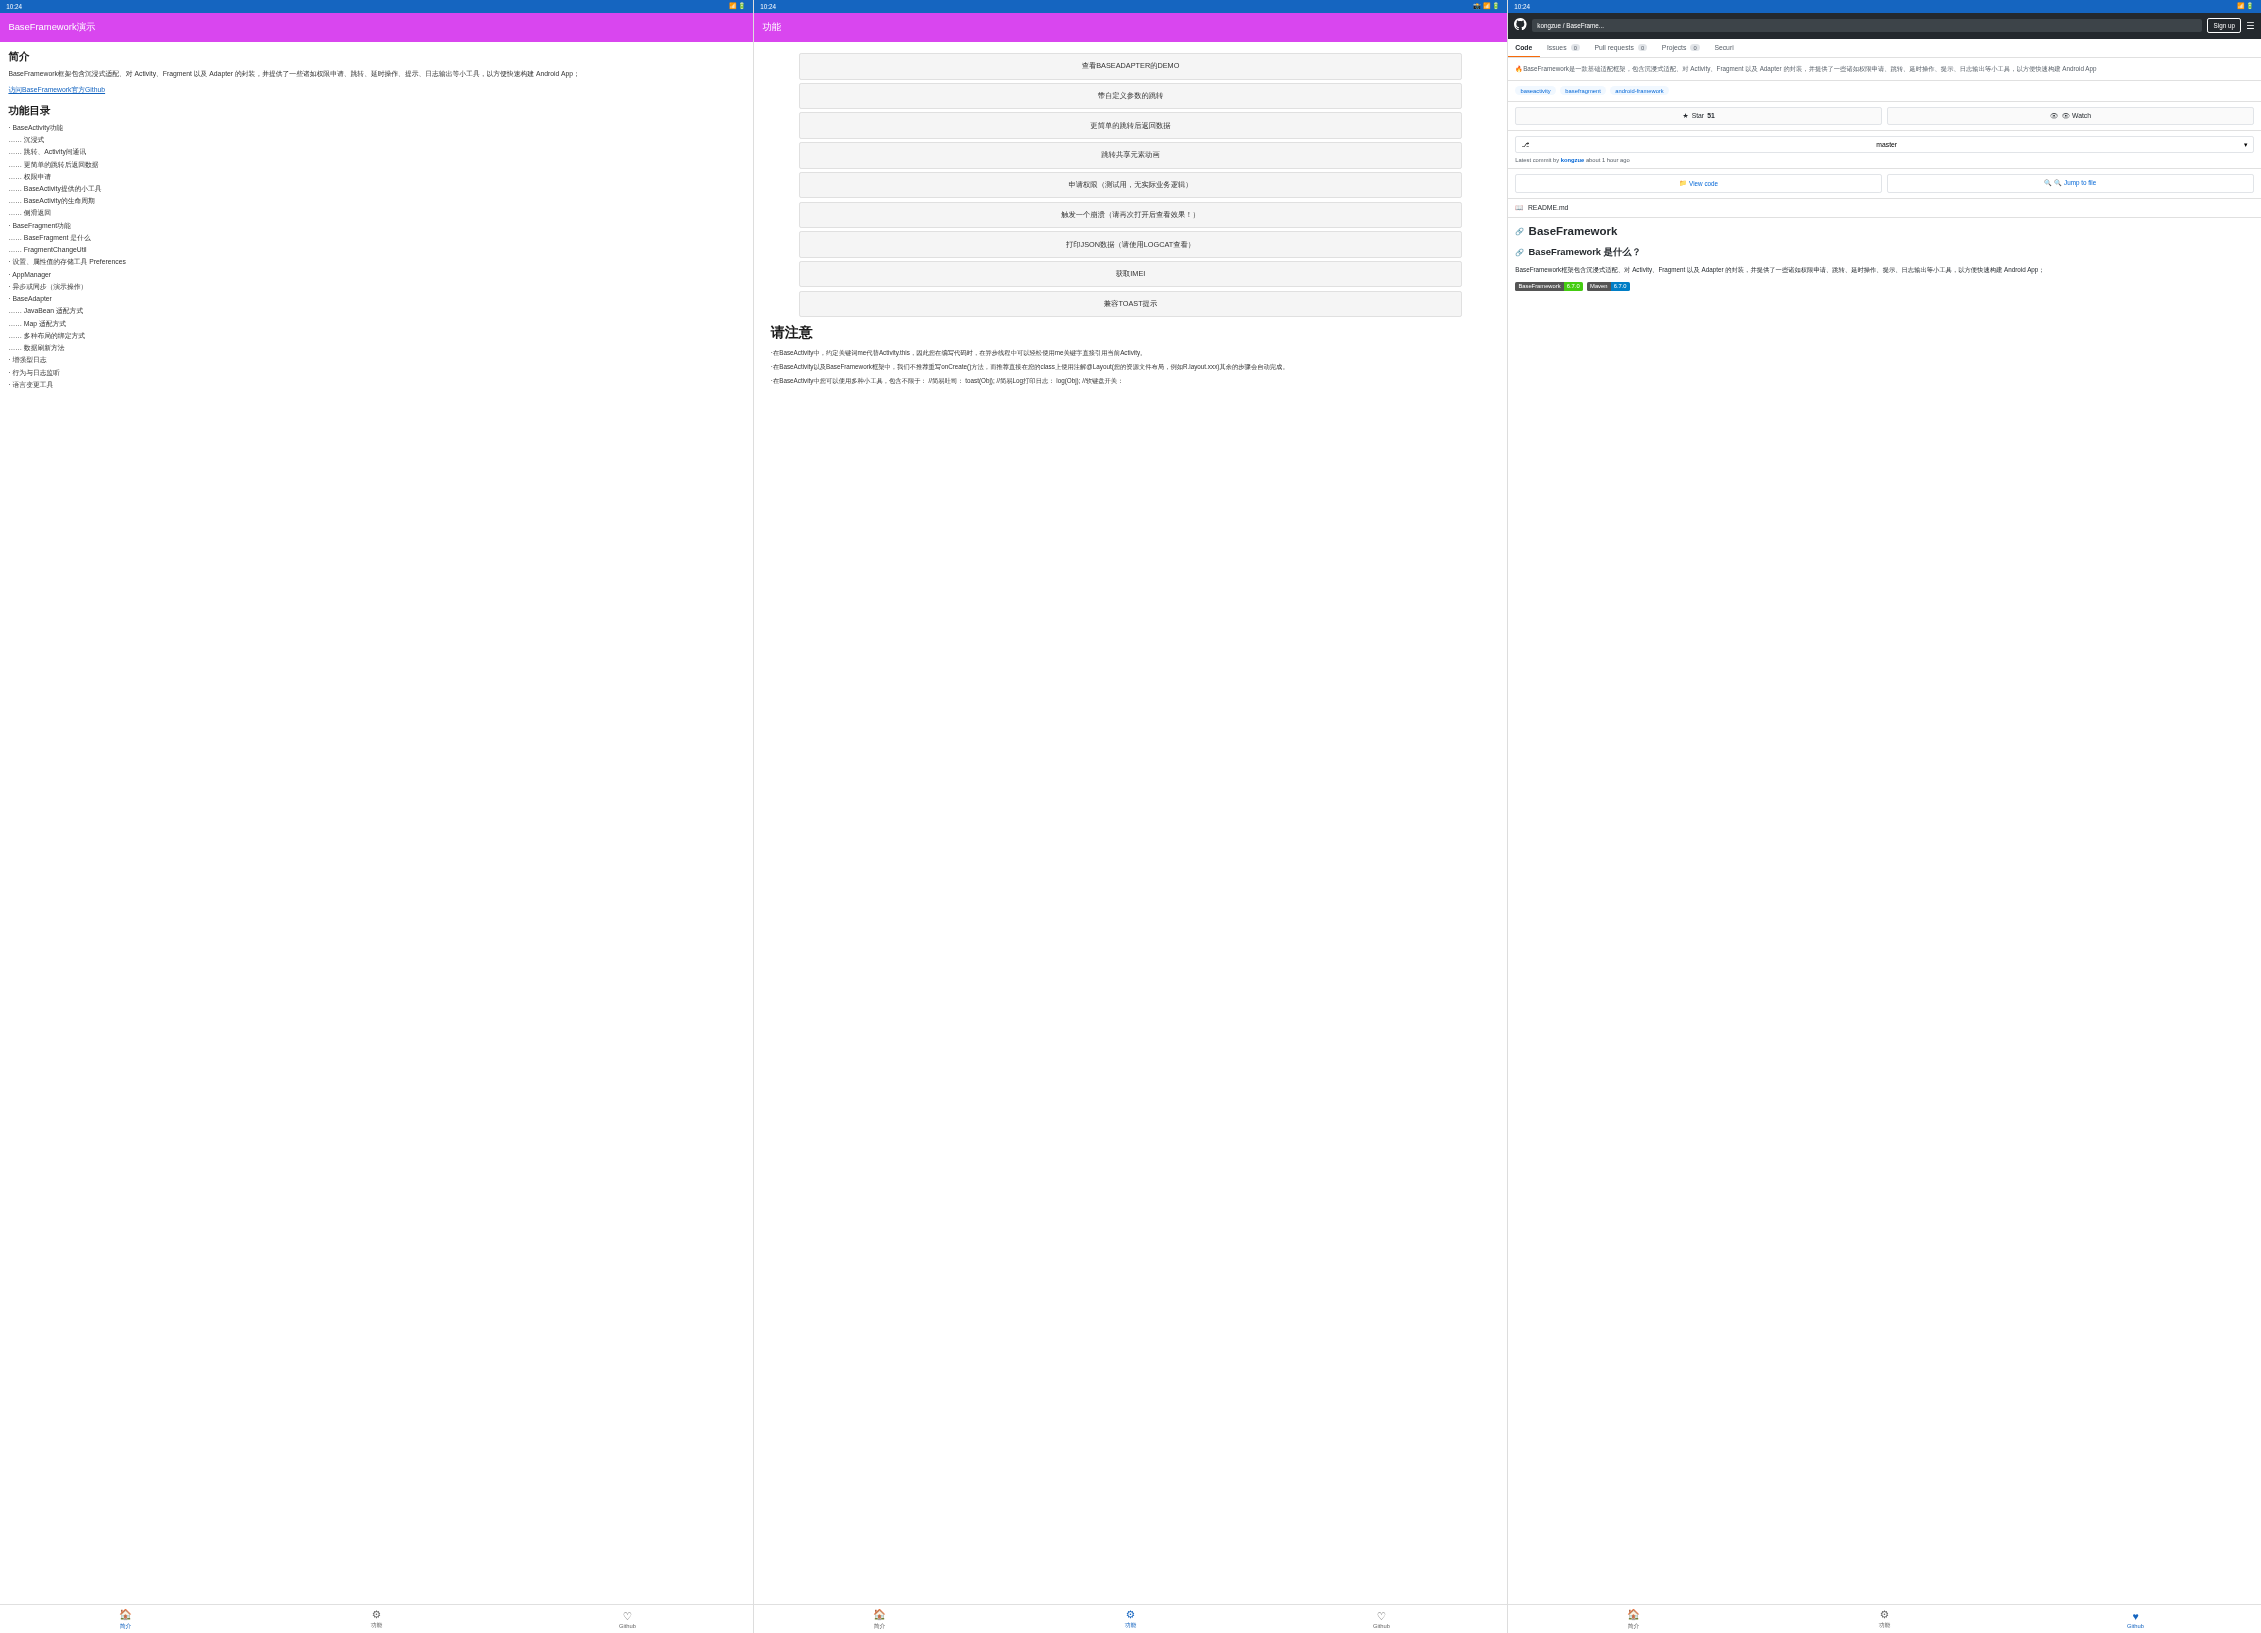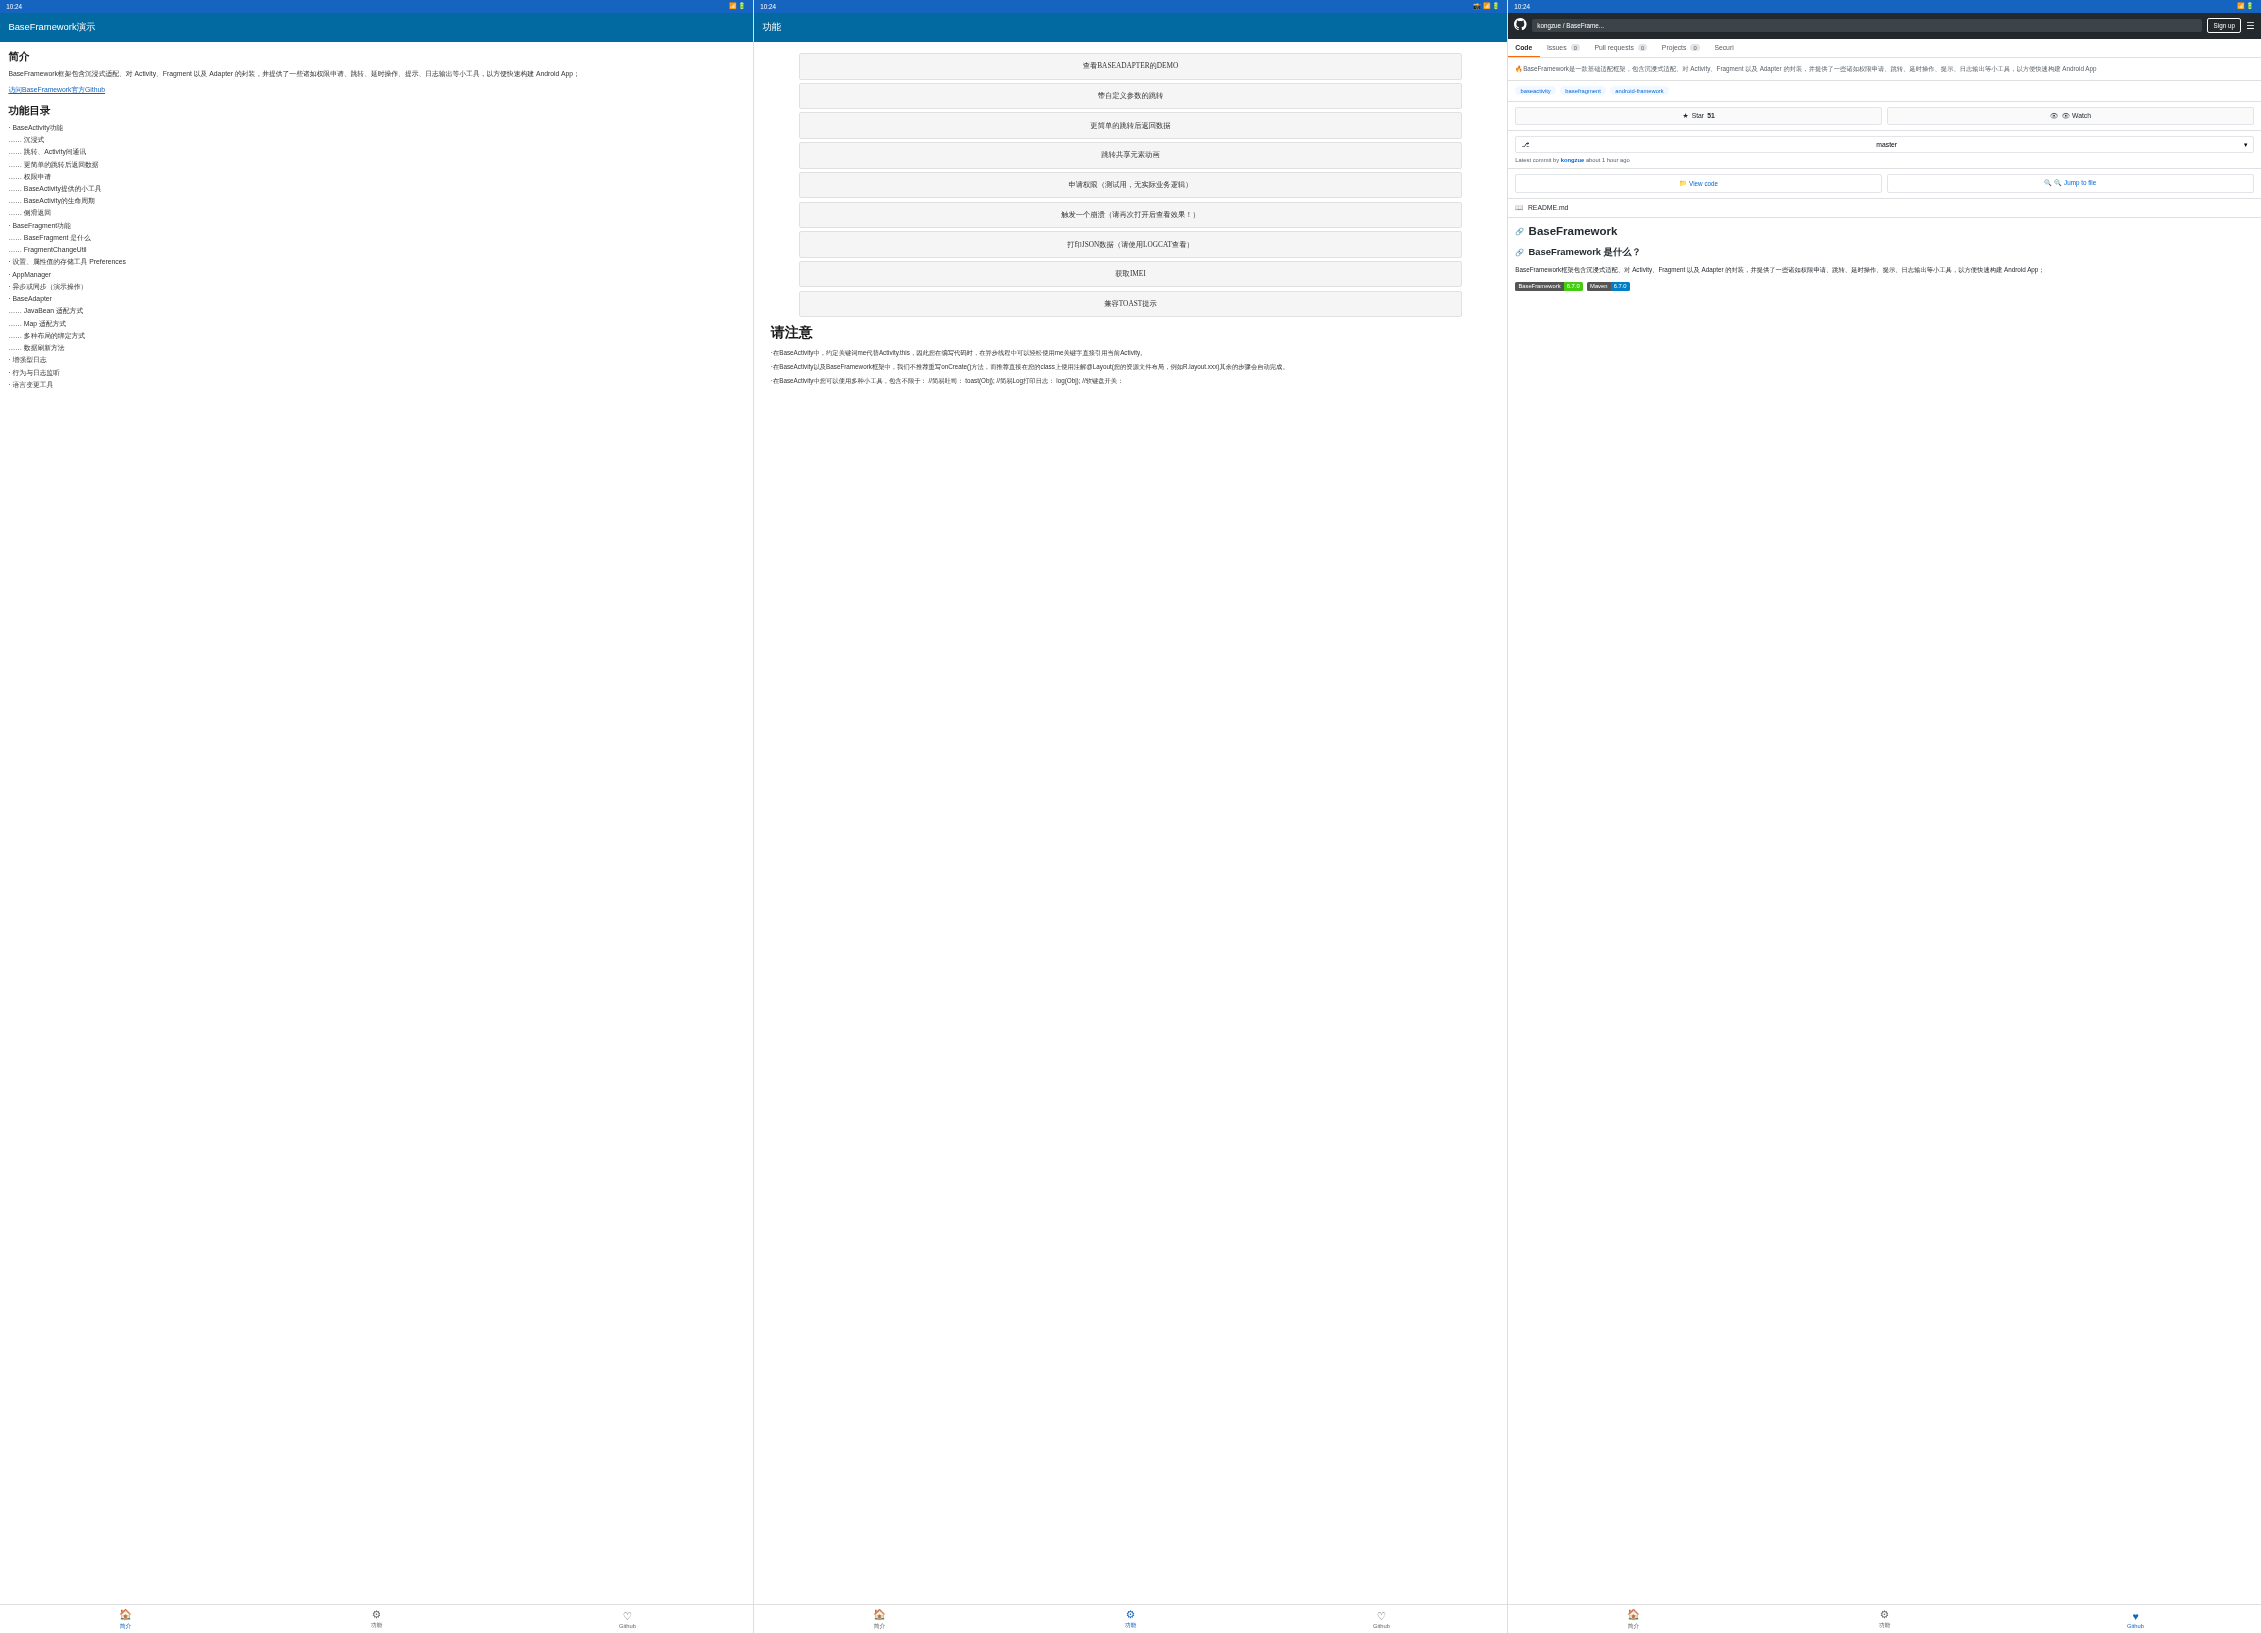--- a/index.html
+++ b/index.html
@@ -40,21 +40,21 @@
       overflow: hidden;
       background: white;
     }
 
     .panel:last-child {
       border-right: none;
     }
 
     
     .panel-header {
-      background: #0369a1;
+      background: #d946ef;
       color: white;
       padding: 7.3px 8.4px;
       font-size: 9.4px;
       font-weight: 500;
       min-height: 29px;
       display: flex;
       align-items: center;
     }
 
     .panel-content {
@@ -147,21 +147,20 @@
       width: 90%;
       margin: 3.1px auto;
       padding: 7.3px 8.4px;
       background: #f5f5f5;
       border: 0.5px solid #e0e0e0;
       border-radius: 2.1px;
       font-size: 7.3px;
       color: #333;
       text-align: center;
       cursor: pointer;
-      font-family: Liberation Serif, serif;
     }
 
     .notice-section {
       padding: 4.2px 8.4px;
     }
 
     .notice-section h2 {
       font-size: 14px;
       font-weight: bold;
       color: #1a1a1a;

